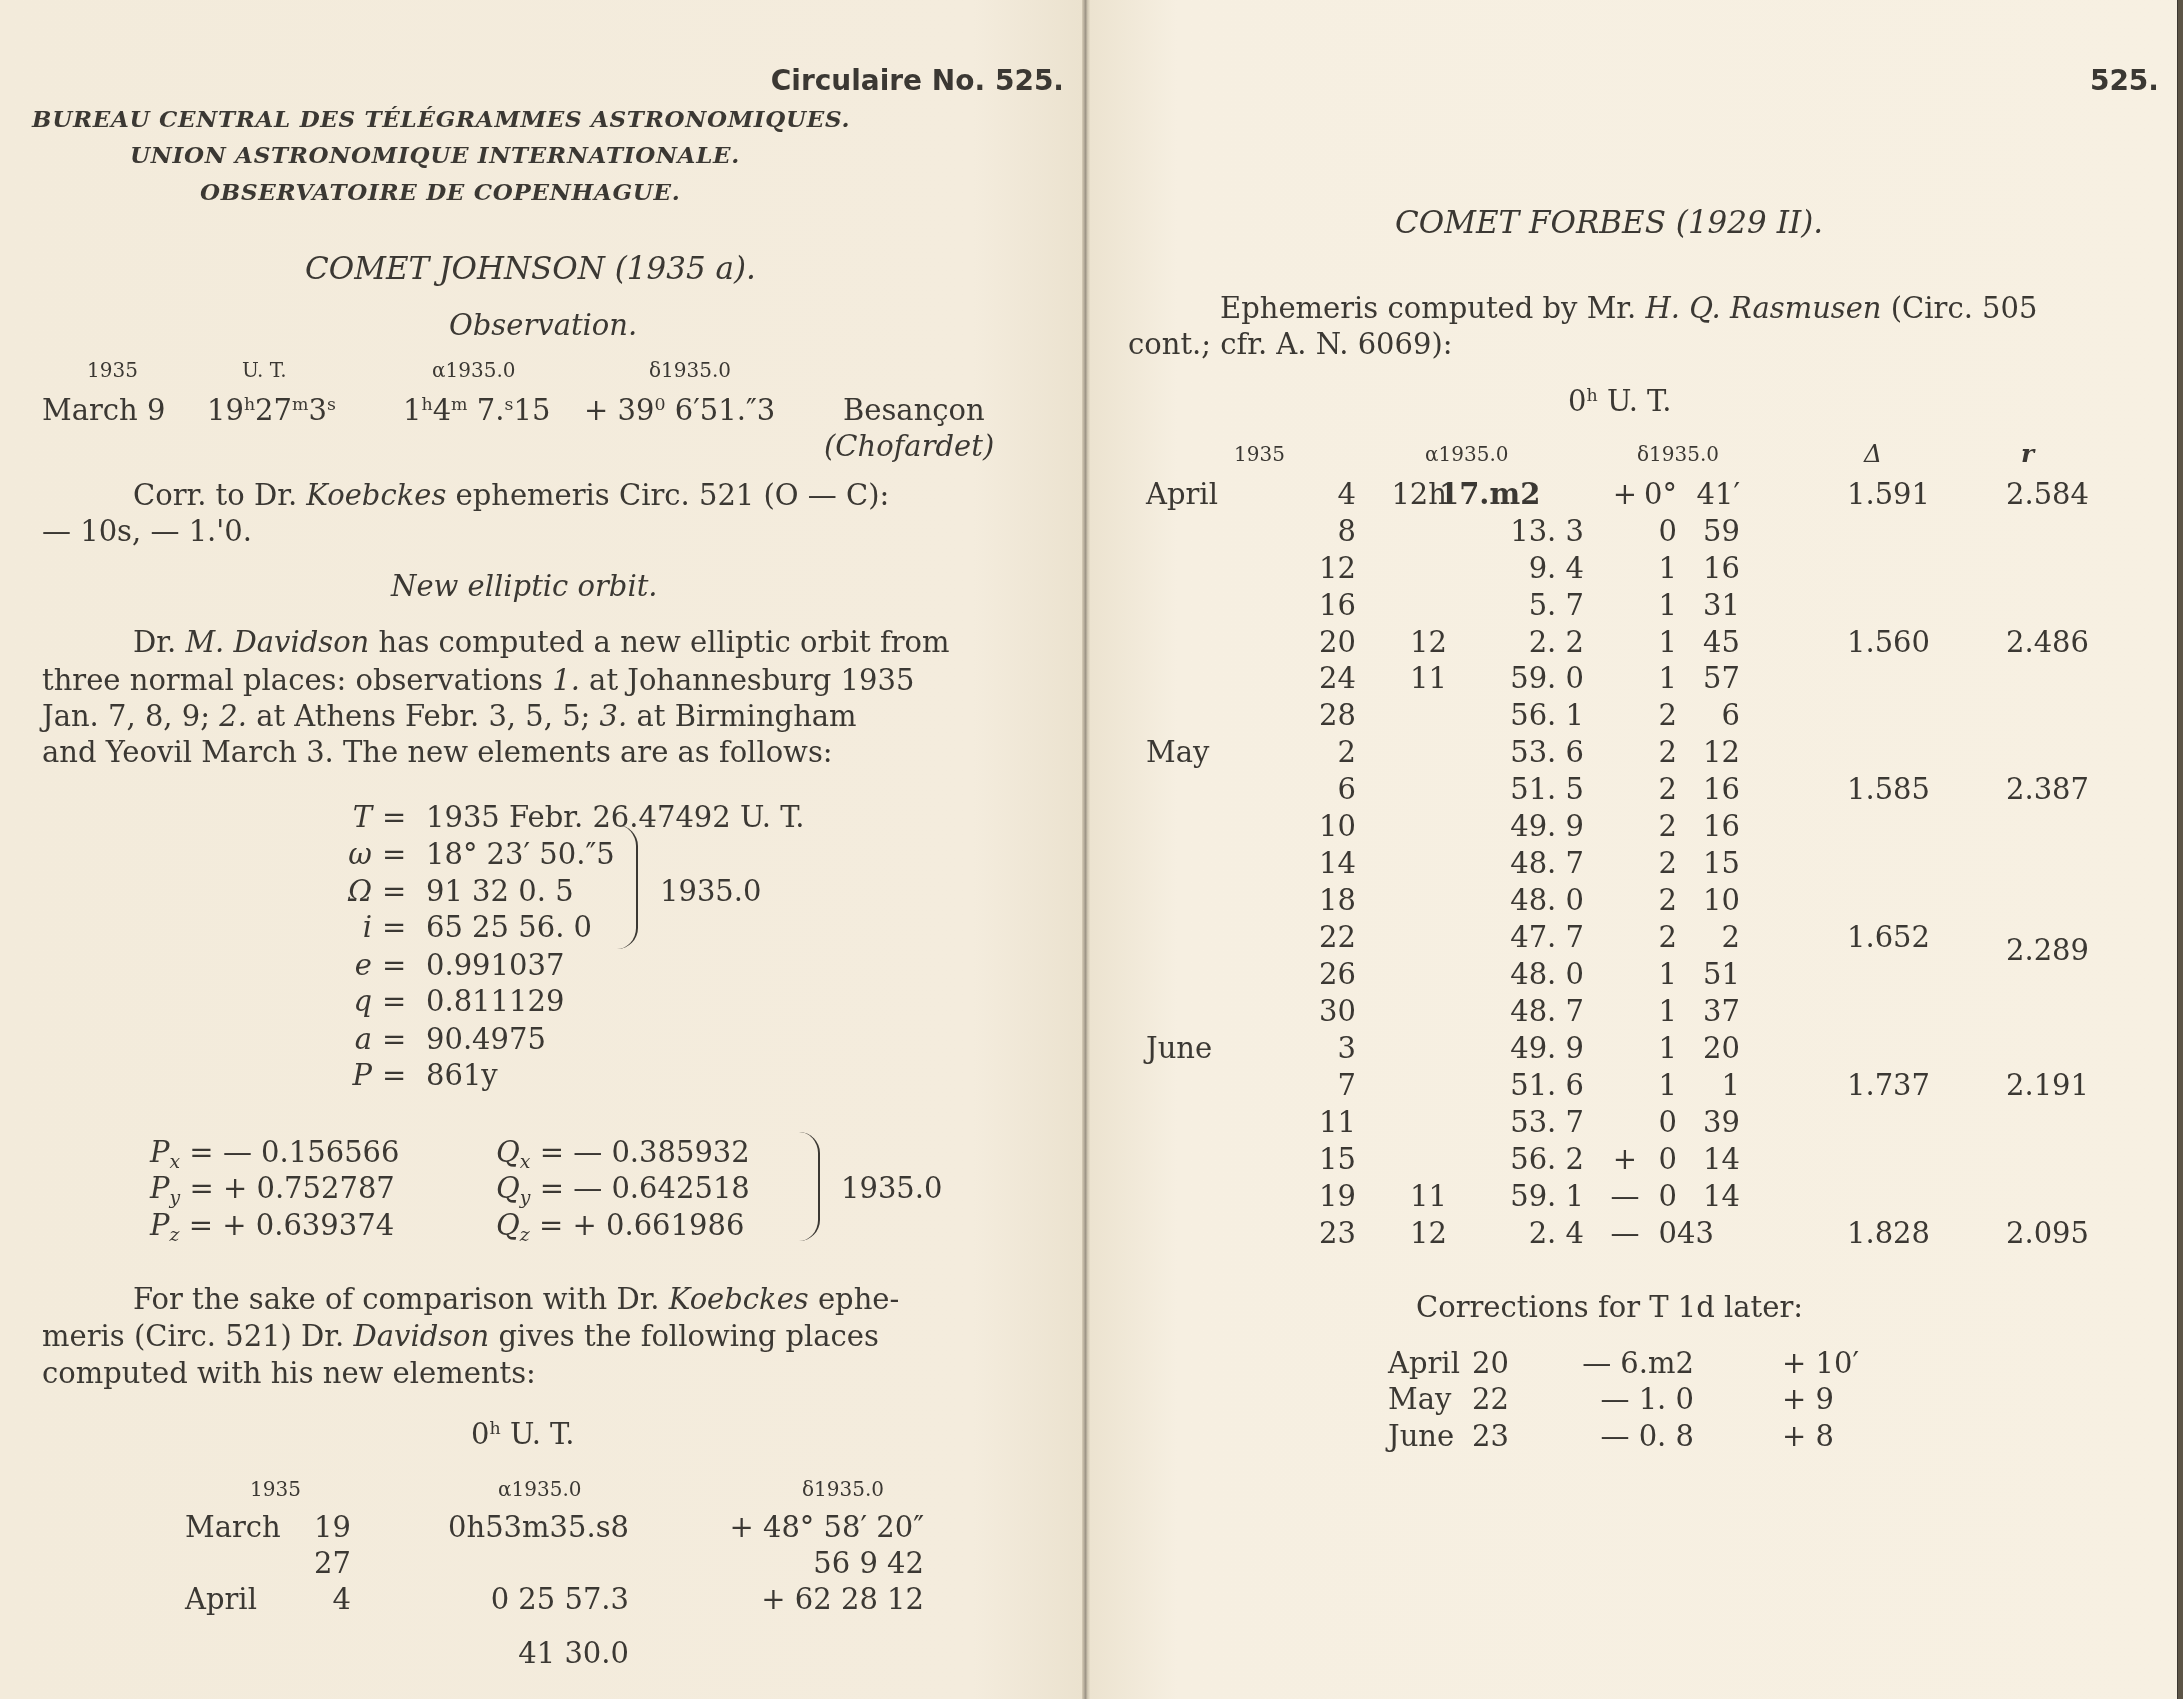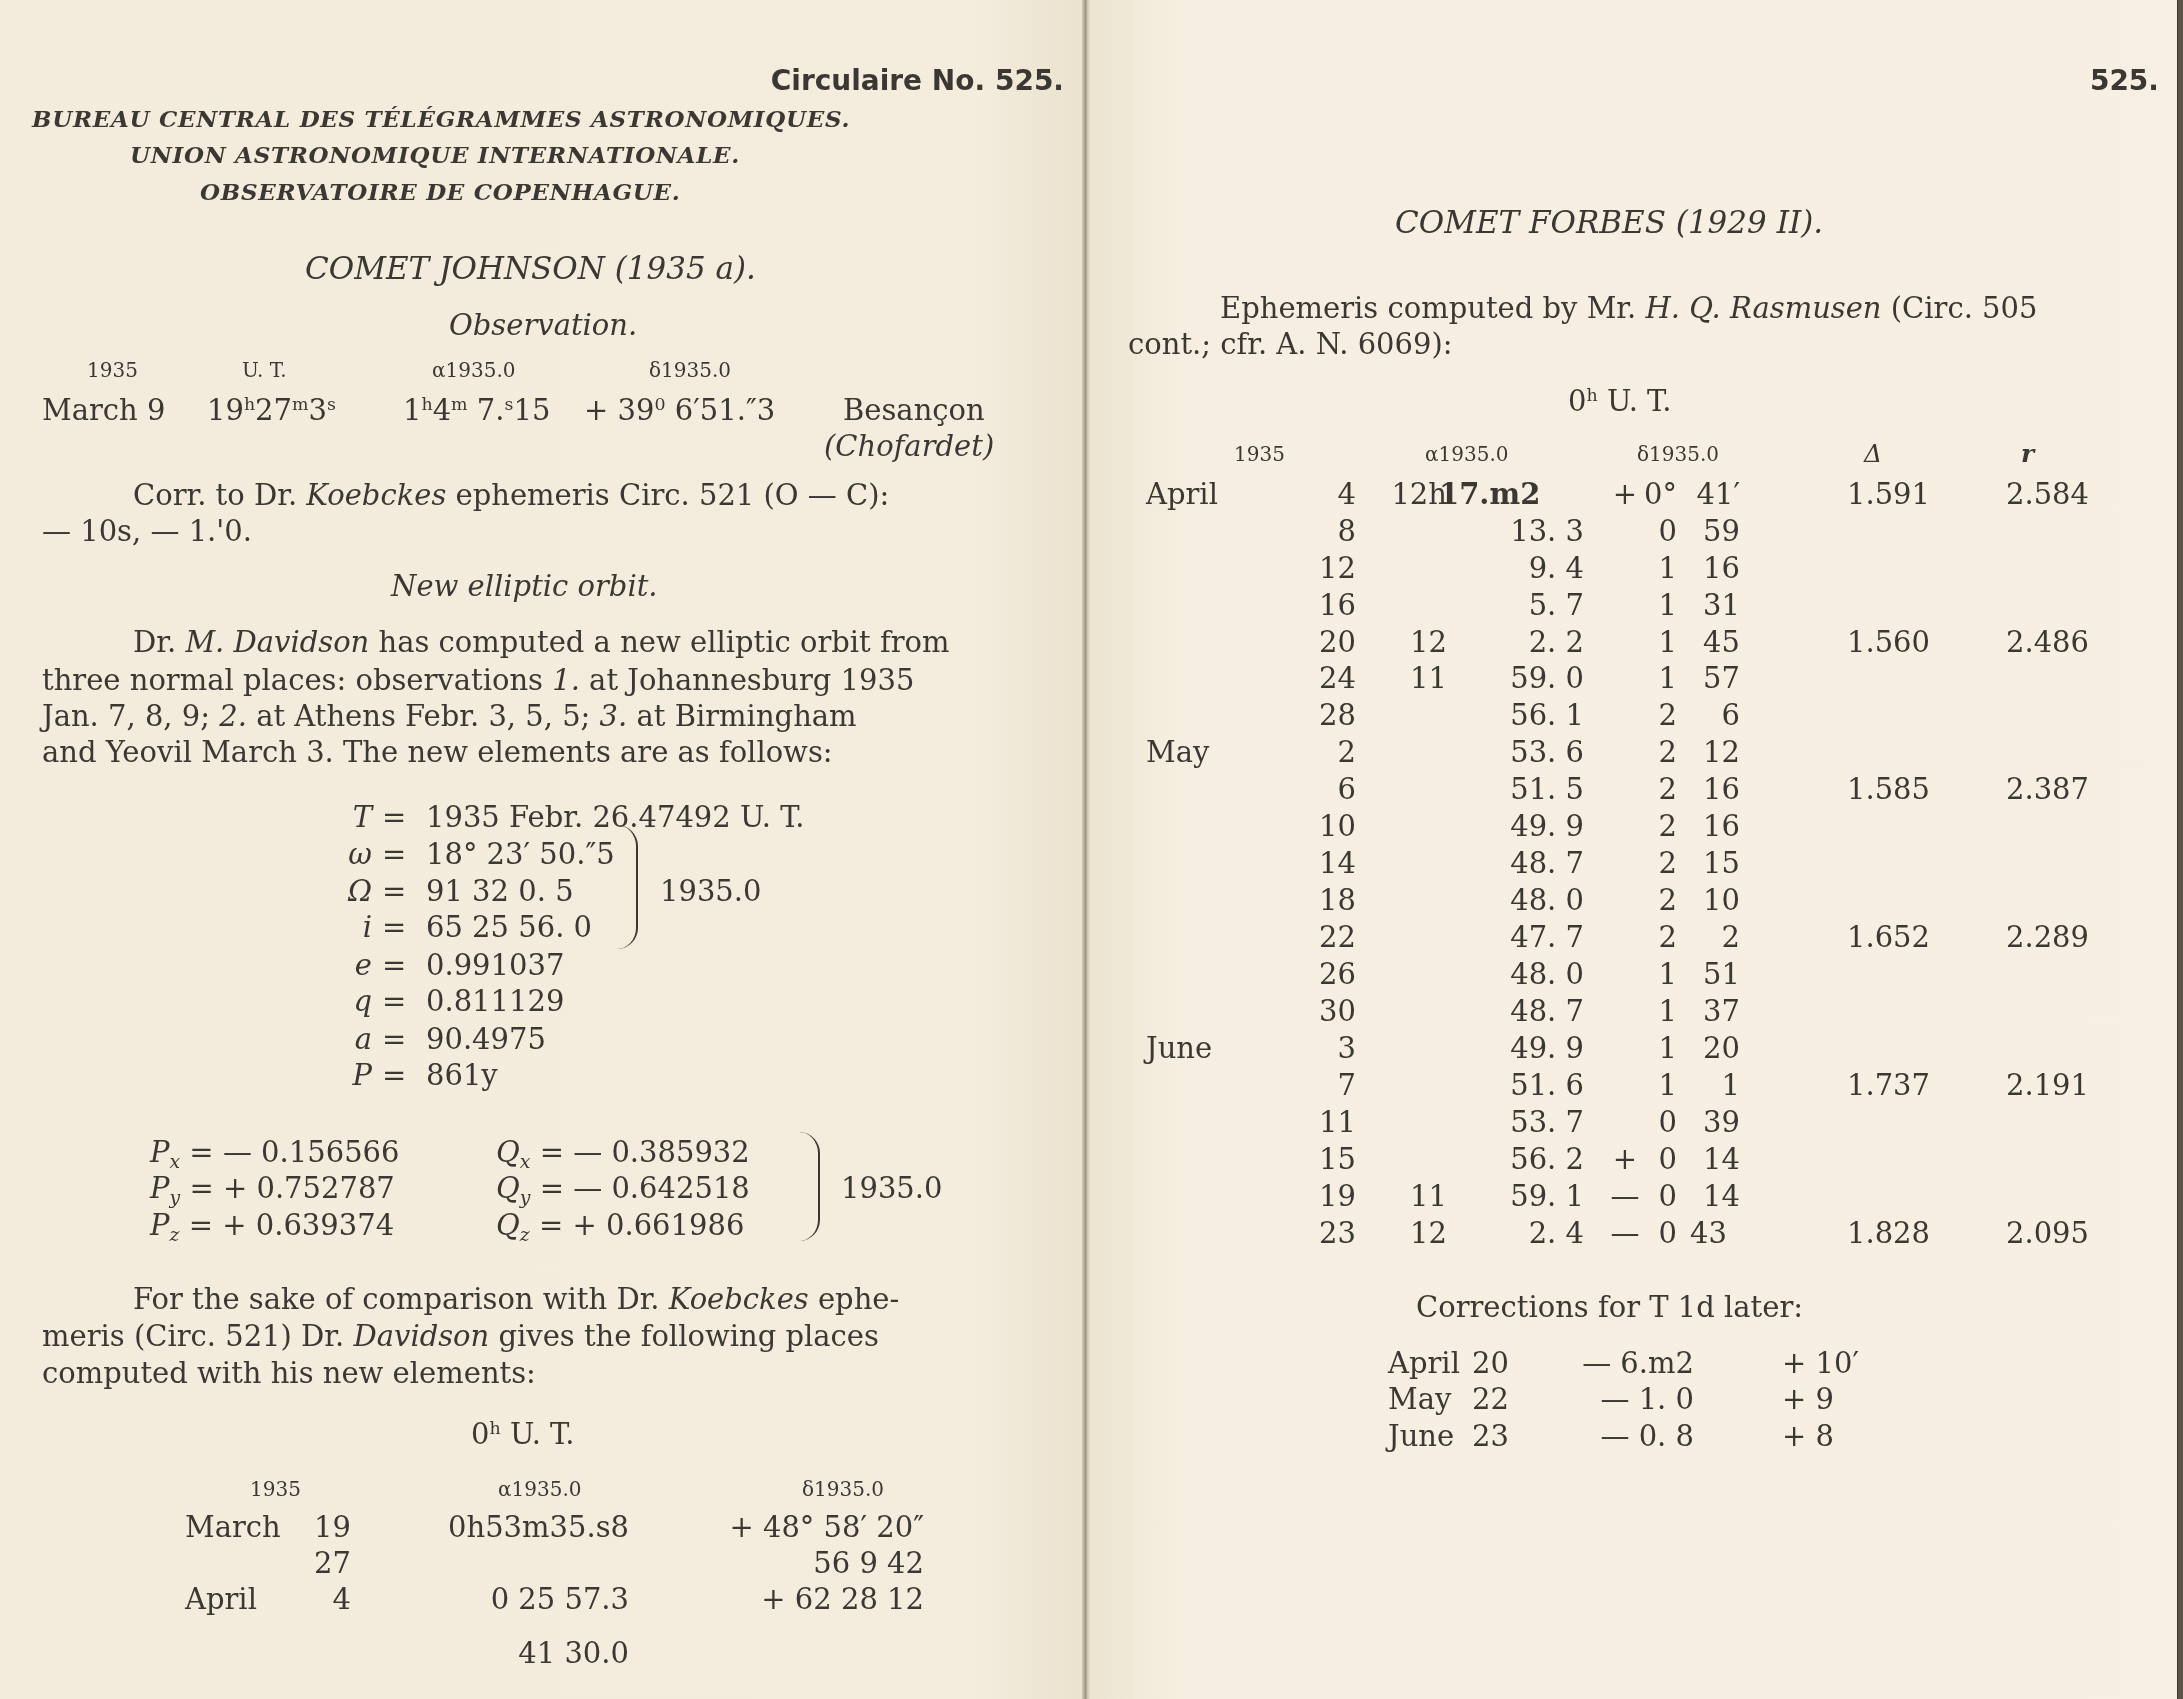--- a/index.html
+++ b/index.html
@@ -294,21 +294,21 @@
         </div>
         <div class="row" style="left: 0px; top: 920px; width: 1048px;">
           <div class="abs tbl" style="left: 56px; width: 98px; text-align: left;"></div>
           <div class="abs tbl" style="left: 210px; width: 56px; text-align: right;">22</div>
           <div class="abs tbl" style="left: 294px; width: 63px; text-align: right;"></div>
           <div class="abs tbl" style="left: 349px; width: 145px; text-align: right;">47. 7</div>
           <div class="abs tbl" style="left: 514px; width: 42px; text-align: center;"></div>
           <div class="abs tbl" style="left: 545px; width: 42px; text-align: right;">2</div>
           <div class="abs tbl" style="left: 587px; width: 63px; text-align: right;">2</div>
           <div class="abs tbl" style="left: 727px; width: 113px; text-align: right;">1.652</div>
-          <div class="abs tbl" style="left: 886px; width: 113px; text-align: right;">2.289</div>
+          <div class="abs tbl" style="left: 886px; width: 113px; text-align: right; margin-top: 13px;">2.289</div>
         </div>
         <div class="row" style="left: 0px; top: 957px; width: 1048px;">
           <div class="abs tbl" style="left: 56px; width: 98px; text-align: left;"></div>
           <div class="abs tbl" style="left: 210px; width: 56px; text-align: right;">26</div>
           <div class="abs tbl" style="left: 294px; width: 63px; text-align: right;"></div>
           <div class="abs tbl" style="left: 349px; width: 145px; text-align: right;">48. 0</div>
           <div class="abs tbl" style="left: 514px; width: 42px; text-align: center;"></div>
           <div class="abs tbl" style="left: 545px; width: 42px; text-align: right;">1</div>
           <div class="abs tbl" style="left: 587px; width: 63px; text-align: right;">51</div>
           <div class="abs tbl" style="left: 727px; width: 113px; text-align: right;"></div>
@@ -380,21 +380,21 @@
           <div class="abs tbl" style="left: 727px; width: 113px; text-align: right;"></div>
           <div class="abs tbl" style="left: 886px; width: 113px; text-align: right;"></div>
         </div>
         <div class="row" style="left: 0px; top: 1216px; width: 1048px;">
           <div class="abs tbl" style="left: 56px; width: 98px; text-align: left;"></div>
           <div class="abs tbl" style="left: 210px; width: 56px; text-align: right;">23</div>
           <div class="abs tbl" style="left: 294px; width: 63px; text-align: right;">12</div>
           <div class="abs tbl" style="left: 349px; width: 145px; text-align: right;">2. 4</div>
           <div class="abs tbl" style="left: 514px; width: 42px; text-align: center;">—</div>
           <div class="abs tbl" style="left: 545px; width: 42px; text-align: right;">0</div>
-          <div class="abs tbl" style="left: 587px; width: 63px; text-align: center;">43</div>
+          <div class="abs tbl" style="left: 587px; width: 63px; text-align: left;">43</div>
           <div class="abs tbl" style="left: 727px; width: 113px; text-align: right;">1.828</div>
           <div class="abs tbl" style="left: 886px; width: 113px; text-align: right;">2.095</div>
         </div>
       </div>
   </div>
 
   <div class="abs body" style="left:326px; top:1290px;"><span>Corrections for T 1d later:</span></div>
   <div id="corr-rows">
       <div class="row" style="left: 0px; top: 1346px; width: 1048px;">
         <div class="abs tbl" style="left: 298px; width: 98px; text-align: left;">April</div>

